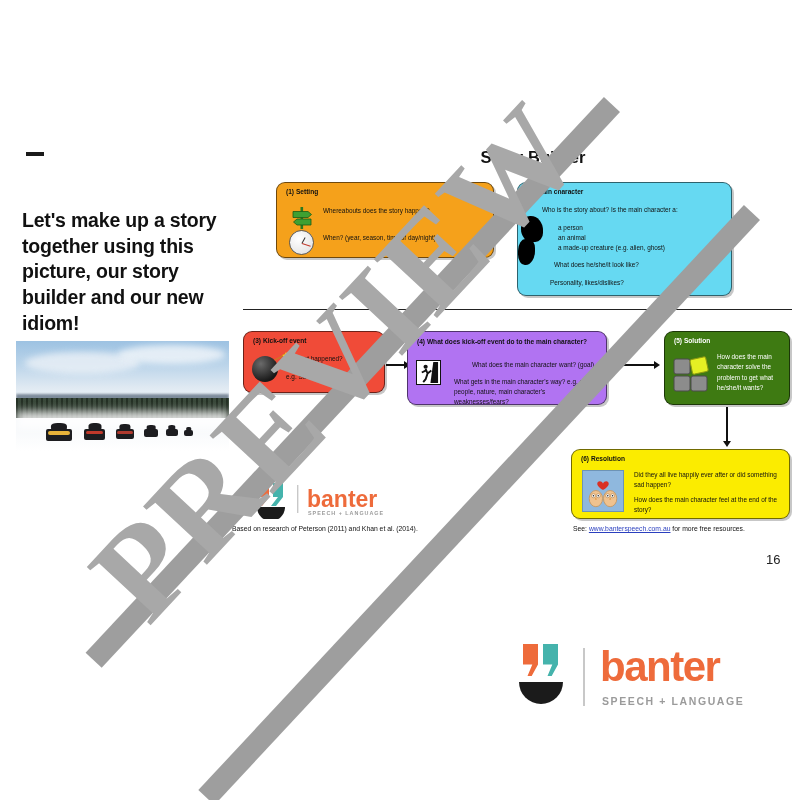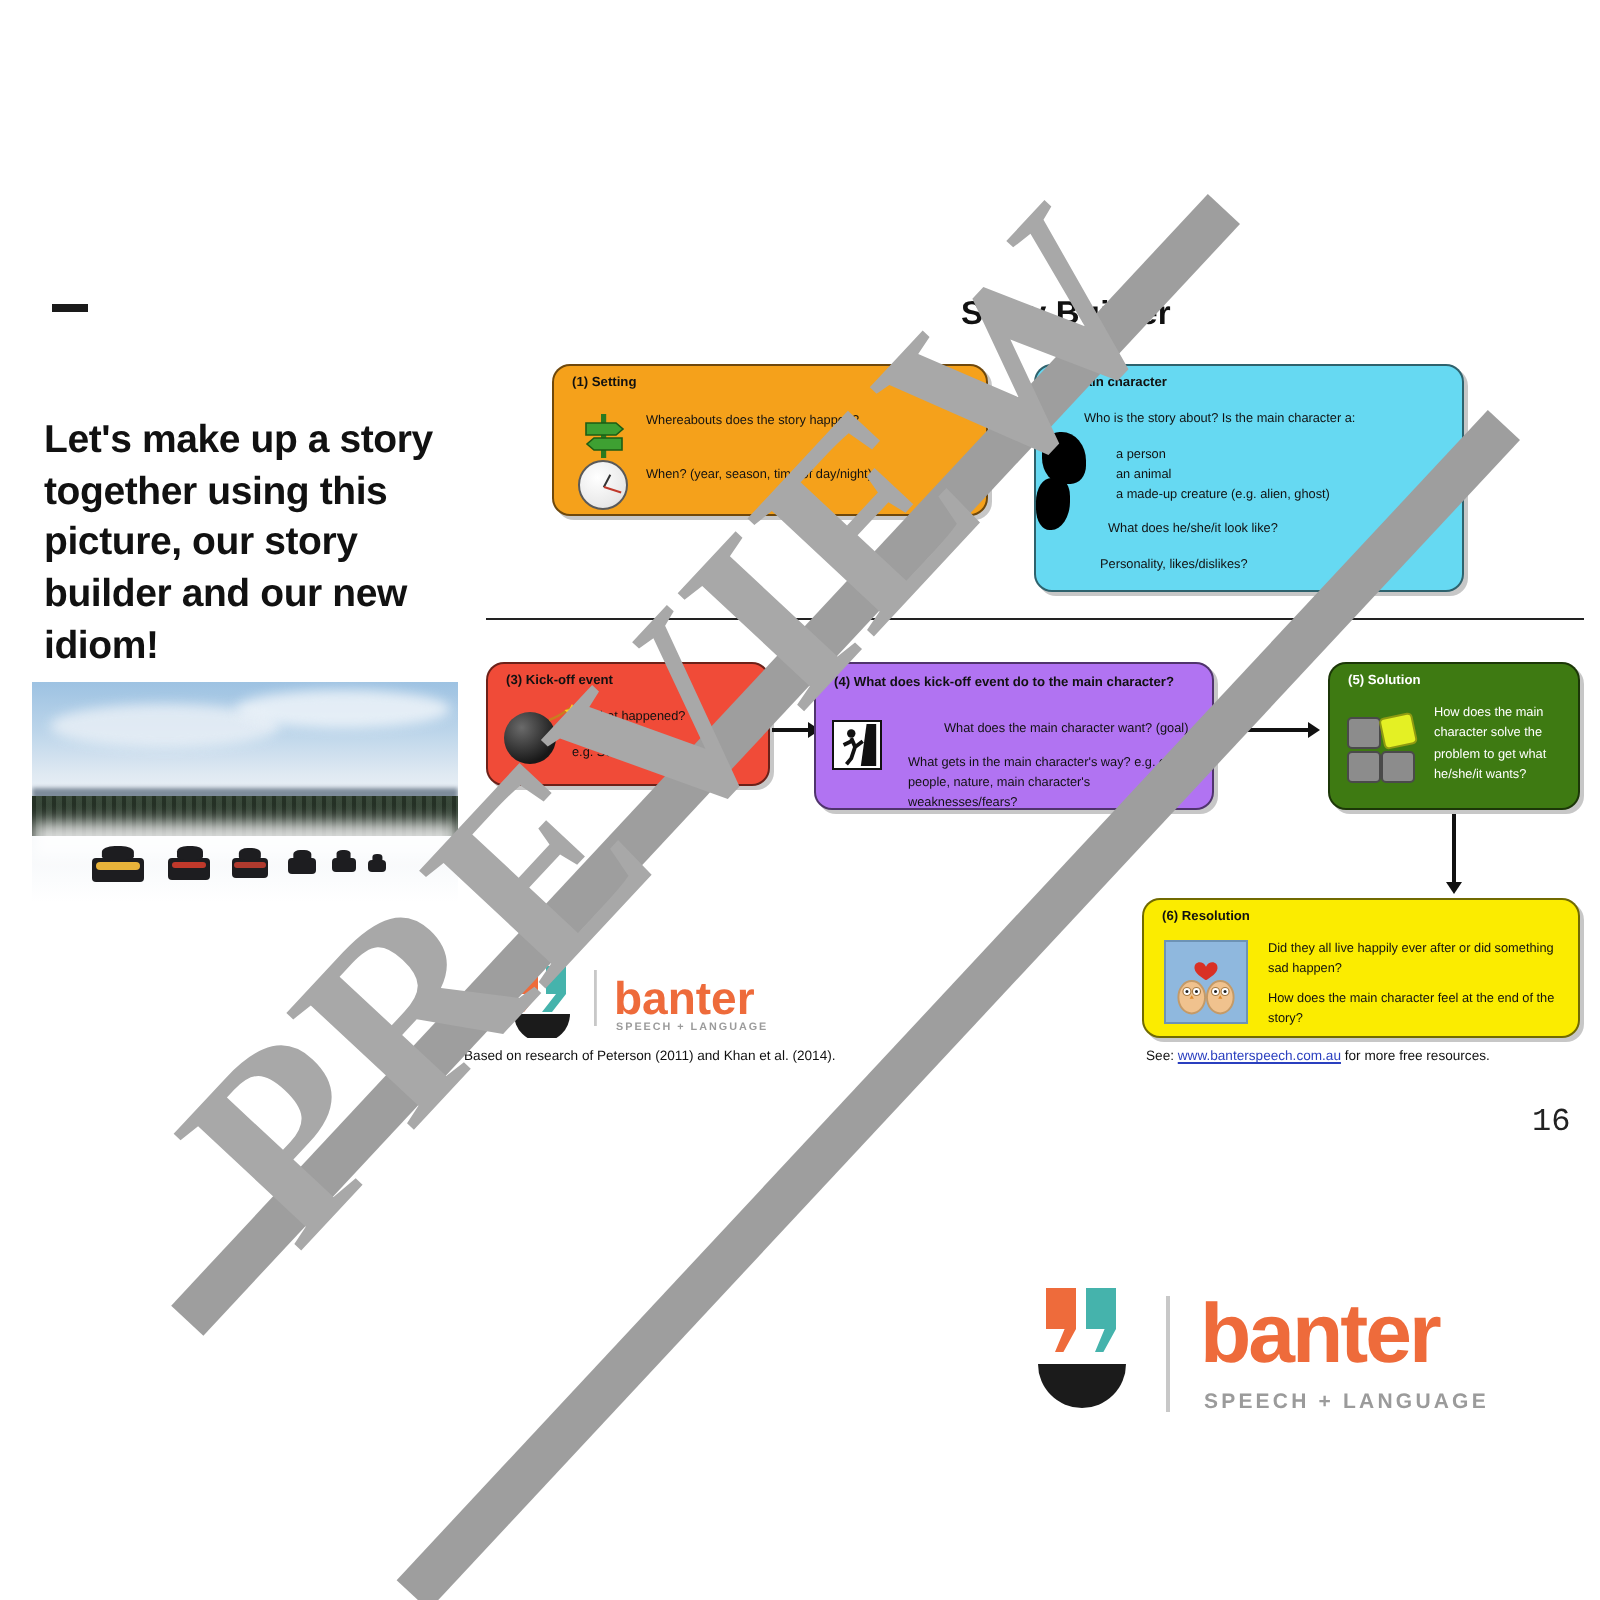--- a/index.html
+++ b/index.html
@@ -90,22 +90,22 @@
   .arrow{position:absolute;background:#111;}
   .arrow .head{position:absolute;width:0;height:0;}
 
   .banter-wm{position:absolute;left:245px;top:481px;width:185px;height:38px;}
 
   .footnote{position:absolute;font-size:6.8px;color:#111;}
   #fn-left{left:232px;top:525px;}
   #fn-right{left:573px;top:525px;}
   #fn-right a{color:#2a3fbf;text-decoration:underline;}
 
-  .pagenum{position:absolute;left:766px;top:552px;font-size:16px;color:#222;
-       font-family:Liberation Mono, monospace;}
+  .pagenum{position:absolute;left:766px;top:552px;font-size:13px;color:#222;
+       font-family:Liberation Sans, sans-serif;}
 
   
   #logo{position:absolute;left:505px;top:640px;width:240px;height:80px;}
   #logo .q{position:absolute;top:4px;width:15px;height:32px;}
   #logo .q1{left:18px;background:#EE6B3B;
       clip-path:polygon(0 0,100% 0,100% 64%,58% 100%,30% 100%,62% 64%,0 64%);}
   #logo .q2{left:38px;background:#45B3AC;
       clip-path:polygon(0 0,100% 0,100% 64%,58% 100%,30% 100%,62% 64%,0 64%);}
   #logo .smile{position:absolute;left:14px;top:42px;width:44px;height:22px;background:#1b1b1b;
       border-radius:0 0 44px 44px;}

